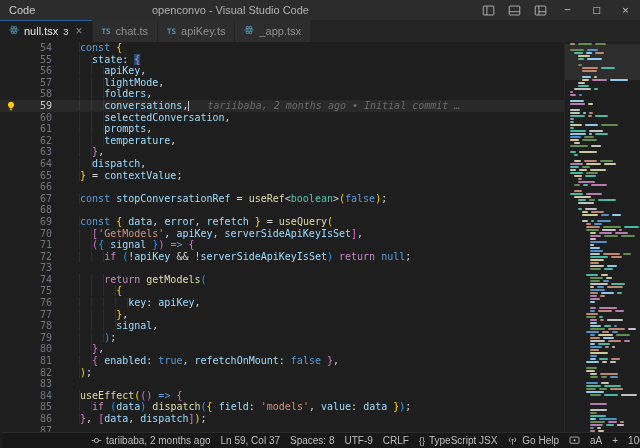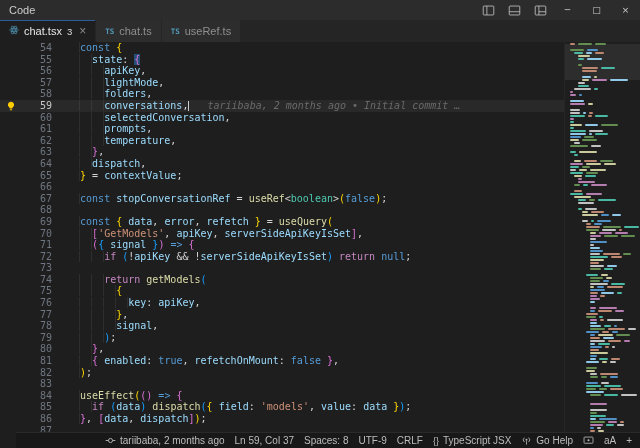--- a/index.html
+++ b/index.html
@@ -59,35 +59,36 @@
   .blame { color:#6a6a6a; font-style:italic; margin-left:3ch; }
 
   
   .minimap { position:absolute; top:42px; right:0; bottom:16px; width:76px;
     background:#1e1e1e; overflow:hidden; border-left:1px solid rgba(255,255,255,0.04); }
   .mm-slider { position:absolute; left:0; right:0; top:2px; height:36px; background:rgba(160,160,160,0.12); }
   .mm-row { height:3px; display:flex; align-items:center; padding-left:5px; gap:3px; }
   .mm-seg { height:2px; border-radius:1px; flex:none; opacity:0.9; }
 
   
-  .statusbar { position:absolute; left:16px; right:0; bottom:0; height:16px; background:#181818;
+  .statusbar { position:absolute; left:2px; right:0; bottom:0; height:16px; background:#181818;
     border-top:1px solid #2a2a2a; display:flex; align-items:center; font-size:10px; color:#bdbdbd; }
   .sb-left { display:flex; height:100%; padding-left:84px; }
   .sb-right { margin-left:auto; display:flex; height:100%; padding-right:4px; }
   .sb-item { display:flex; align-items:center; gap:4px; padding:0 5px; height:100%; cursor:default; white-space:nowrap; }
   .sb-item svg { display:block; }
   .ic-txt { font-size:9px; line-height:1; }
 </style>
 </head>
 <body>
 
 <div class="window">
 
   <div class="titlebar">
     <div class="menu-item">Code</div>
+    <div class="window-title">openconvo - Visual Studio Code</div>
     <div class="tb-actions">
       <div class="tb-icon">
         <svg width="13" height="13" viewBox="0 0 16 16" fill="none" stroke="#c5c5c5">
             <rect x="1.5" y="2.5" width="13" height="11" rx="1"></rect>
             <path d="M6 2.5v11"></path>
           </svg>
       </div>
       <div class="tb-icon">
         <svg width="13" height="13" viewBox="0 0 16 16" fill="none" stroke="#c5c5c5">
             <rect x="1.5" y="2.5" width="13" height="11" rx="1"></rect>
@@ -107,31 +108,40 @@
   </div>
 
   <div class="tabbar">
       <div class="tab active">
         <span><svg width="10" height="10" viewBox="0 0 16 16" fill="none" stroke="#519aba" stroke-width="1">
             <ellipse cx="8" cy="8" rx="7" ry="2.8"></ellipse>
             <ellipse cx="8" cy="8" rx="7" ry="2.8" transform="rotate(60 8 8)"></ellipse>
             <ellipse cx="8" cy="8" rx="7" ry="2.8" transform="rotate(120 8 8)"></ellipse>
             <circle cx="8" cy="8" r="1.1" fill="#519aba" stroke="none"></circle>
           </svg></span>
-        <span>chat.tsx</span>
+        <span>null.tsx</span>
         <span class="tab-badge">3</span>
         <span class="tab-close">×</span>
       </div>
       <div class="tab">
         <span class="ts-badge">TS</span>
         <span>chat.ts</span>
       </div>
       <div class="tab">
         <span class="ts-badge">TS</span>
-        <span>useRef.ts</span>
+        <span>apiKey.ts</span>
+      </div>
+      <div class="tab">
+        <span><svg width="10" height="10" viewBox="0 0 16 16" fill="none" stroke="#519aba" stroke-width="1">
+            <ellipse cx="8" cy="8" rx="7" ry="2.8"></ellipse>
+            <ellipse cx="8" cy="8" rx="7" ry="2.8" transform="rotate(60 8 8)"></ellipse>
+            <ellipse cx="8" cy="8" rx="7" ry="2.8" transform="rotate(120 8 8)"></ellipse>
+            <circle cx="8" cy="8" r="1.1" fill="#519aba" stroke="none"></circle>
+          </svg></span>
+        <span>_app.tsx</span>
       </div>
     </div>
 
   <div class="editor"><div class="line"><div class="glyph"></div><div class="lnum">54</div><div class="gap"></div><div class="code"><span class="tok ind">  </span><span class="tok kw">const</span><span class="tok pun"> </span><span class="tok b1">{</span></div></div><div class="line"><div class="glyph"></div><div class="lnum">55</div><div class="gap"></div><div class="code"><span class="tok ind">    </span><span class="tok var">state</span><span class="tok pun">:</span><span class="tok pun"> </span><span class="tok b2 sel">{</span></div></div><div class="line"><div class="glyph"></div><div class="lnum">56</div><div class="gap"></div><div class="code"><span class="tok ind">      </span><span class="tok var">apiKey</span><span class="tok pun">,</span></div></div><div class="line"><div class="glyph"></div><div class="lnum">57</div><div class="gap"></div><div class="code"><span class="tok ind">      </span><span class="tok var">lightMode</span><span class="tok pun">,</span></div></div><div class="line"><div class="glyph"></div><div class="lnum">58</div><div class="gap"></div><div class="code"><span class="tok ind">      </span><span class="tok var">folders</span><span class="tok pun">,</span></div></div><div class="line current"><div class="glyph"><svg width="10" height="10" viewBox="0 0 16 16">
             <path fill="#ffcc00" d="M8 1a5 5 0 0 0-3 9c.6.5 1 1.1 1 2h4c0-.9.4-1.5 1-2a5 5 0 0 0-3-9z"></path>
             <rect x="6" y="13" width="4" height="1.8" rx="0.9" fill="#ffcc00"></rect>
           </svg></div><div class="lnum">59</div><div class="gap"></div><div class="code"><span class="tok ind">      </span><span class="tok var">conversations</span><span class="tok pun">,</span><span class="caret"></span><span class="blame">tariibaba, 2 months ago • Initial commit …</span></div></div><div class="line"><div class="glyph"></div><div class="lnum">60</div><div class="gap"></div><div class="code"><span class="tok ind">      </span><span class="tok var">selectedConversation</span><span class="tok pun">,</span></div></div><div class="line"><div class="glyph"></div><div class="lnum">61</div><div class="gap"></div><div class="code"><span class="tok ind">      </span><span class="tok var">prompts</span><span class="tok pun">,</span></div></div><div class="line"><div class="glyph"></div><div class="lnum">62</div><div class="gap"></div><div class="code"><span class="tok ind">      </span><span class="tok var">temperature</span><span class="tok pun">,</span></div></div><div class="line"><div class="glyph"></div><div class="lnum">63</div><div class="gap"></div><div class="code"><span class="tok ind">    </span><span class="tok b2">}</span><span class="tok pun">,</span></div></div><div class="line"><div class="glyph"></div><div class="lnum">64</div><div class="gap"></div><div class="code"><span class="tok ind">    </span><span class="tok var">dispatch</span><span class="tok pun">,</span></div></div><div class="line"><div class="glyph"></div><div class="lnum">65</div><div class="gap"></div><div class="code"><span class="tok ind">  </span><span class="tok b1">}</span><span class="tok pun"> = </span><span class="tok var">contextValue</span><span class="tok pun">;</span></div></div><div class="line"><div class="glyph"></div><div class="lnum">66</div><div class="gap"></div><div class="code"></div></div><div class="line"><div class="glyph"></div><div class="lnum">67</div><div class="gap"></div><div class="code"><span class="tok ind">  </span><span class="tok kw">const</span><span class="tok pun"> </span><span class="tok var">stopConversationRef</span><span class="tok pun"> = </span><span class="tok fn">useRef</span><span class="tok pun">&lt;</span><span class="tok typ">boolean</span><span class="tok pun">&gt;</span><span class="tok b1">(</span><span class="tok kw">false</span><span class="tok b1">)</span><span class="tok pun">;</span></div></div><div class="line"><div class="glyph"></div><div class="lnum">68</div><div class="gap"></div><div class="code"></div></div><div class="line"><div class="glyph"></div><div class="lnum">69</div><div class="gap"></div><div class="code"><span class="tok ind">  </span><span class="tok kw">const</span><span class="tok pun"> </span><span class="tok b1">{</span><span class="tok pun"> </span><span class="tok var">data</span><span class="tok pun">, </span><span class="tok var">error</span><span class="tok pun">, </span><span class="tok var">refetch</span><span class="tok pun"> </span><span class="tok b1">}</span><span class="tok pun"> = </span><span class="tok fn">useQuery</span><span class="tok b1">(</span></div></div><div class="line"><div class="glyph"></div><div class="lnum">70</div><div class="gap"></div><div class="code"><span class="tok ind">    </span><span class="tok b2">[</span><span class="tok str">'GetModels'</span><span class="tok pun">, </span><span class="tok var">apiKey</span><span class="tok pun">, </span><span class="tok var">serverSideApiKeyIsSet</span><span class="tok b2">]</span><span class="tok pun">,</span></div></div><div class="line"><div class="glyph"></div><div class="lnum">71</div><div class="gap"></div><div class="code"><span class="tok ind">    </span><span class="tok b2">(</span><span class="tok b3">{</span><span class="tok pun"> </span><span class="tok var">signal</span><span class="tok pun"> </span><span class="tok b3">}</span><span class="tok b2">)</span><span class="tok pun"> </span><span class="tok kw">=&gt;</span><span class="tok pun"> </span><span class="tok b2">{</span></div></div><div class="line"><div class="glyph"></div><div class="lnum">72</div><div class="gap"></div><div class="code"><span class="tok ind">      </span><span class="tok ctl">if</span><span class="tok pun"> </span><span class="tok b3">(</span><span class="tok pun">!</span><span class="tok var">apiKey</span><span class="tok pun"> &amp;&amp; </span><span class="tok pun">!</span><span class="tok var">serverSideApiKeyIsSet</span><span class="tok b3">)</span><span class="tok pun"> </span><span class="tok ctl">return</span><span class="tok pun"> </span><span class="tok kw">null</span><span class="tok pun">;</span></div></div><div class="line"><div class="glyph"></div><div class="lnum">73</div><div class="gap"></div><div class="code"></div></div><div class="line"><div class="glyph"></div><div class="lnum">74</div><div class="gap"></div><div class="code"><span class="tok ind">      </span><span class="tok ctl">return</span><span class="tok pun"> </span><span class="tok fn">getModels</span><span class="tok b3">(</span></div></div><div class="line"><div class="glyph"></div><div class="lnum">75</div><div class="gap"></div><div class="code"><span class="tok ind">        </span><span class="tok b1">{</span></div></div><div class="line"><div class="glyph"></div><div class="lnum">76</div><div class="gap"></div><div class="code"><span class="tok ind">          </span><span class="tok var">key</span><span class="tok pun">: </span><span class="tok var">apiKey</span><span class="tok pun">,</span></div></div><div class="line"><div class="glyph"></div><div class="lnum">77</div><div class="gap"></div><div class="code"><span class="tok ind">        </span><span class="tok b1">}</span><span class="tok pun">,</span></div></div><div class="line"><div class="glyph"></div><div class="lnum">78</div><div class="gap"></div><div class="code"><span class="tok ind">        </span><span class="tok var">signal</span><span class="tok pun">,</span></div></div><div class="line"><div class="glyph"></div><div class="lnum">79</div><div class="gap"></div><div class="code"><span class="tok ind">      </span><span class="tok b3">)</span><span class="tok pun">;</span></div></div><div class="line"><div class="glyph"></div><div class="lnum">80</div><div class="gap"></div><div class="code"><span class="tok ind">    </span><span class="tok b2">}</span><span class="tok pun">,</span></div></div><div class="line"><div class="glyph"></div><div class="lnum">81</div><div class="gap"></div><div class="code"><span class="tok ind">    </span><span class="tok b2">{</span><span class="tok pun"> </span><span class="tok var">enabled</span><span class="tok pun">: </span><span class="tok kw">true</span><span class="tok pun">, </span><span class="tok var">refetchOnMount</span><span class="tok pun">: </span><span class="tok kw">false</span><span class="tok pun"> </span><span class="tok b2">}</span><span class="tok pun">,</span></div></div><div class="line"><div class="glyph"></div><div class="lnum">82</div><div class="gap"></div><div class="code"><span class="tok ind">  </span><span class="tok b1">)</span><span class="tok pun">;</span></div></div><div class="line"><div class="glyph"></div><div class="lnum">83</div><div class="gap"></div><div class="code"></div></div><div class="line"><div class="glyph"></div><div class="lnum">84</div><div class="gap"></div><div class="code"><span class="tok ind">  </span><span class="tok fn">useEffect</span><span class="tok b1">(</span><span class="tok b2">(</span><span class="tok b2">)</span><span class="tok pun"> </span><span class="tok kw">=&gt;</span><span class="tok pun"> </span><span class="tok b2">{</span></div></div><div class="line"><div class="glyph"></div><div class="lnum">85</div><div class="gap"></div><div class="code"><span class="tok ind">    </span><span class="tok ctl">if</span><span class="tok pun"> </span><span class="tok b3">(</span><span class="tok var">data</span><span class="tok b3">)</span><span class="tok pun"> </span><span class="tok fn">dispatch</span><span class="tok b3">(</span><span class="tok b1">{</span><span class="tok pun"> </span><span class="tok var">field</span><span class="tok pun">: </span><span class="tok str">'models'</span><span class="tok pun">, </span><span class="tok var">value</span><span class="tok pun">: </span><span class="tok var">data</span><span class="tok pun"> </span><span class="tok b1">}</span><span class="tok b3">)</span><span class="tok pun">;</span></div></div><div class="line"><div class="glyph"></div><div class="lnum">86</div><div class="gap"></div><div class="code"><span class="tok ind">  </span><span class="tok b2">}</span><span class="tok pun">, </span><span class="tok b2">[</span><span class="tok var">data</span><span class="tok pun">, </span><span class="tok var">dispatch</span><span class="tok b2">]</span><span class="tok b1">)</span><span class="tok pun">;</span></div></div><div class="line"><div class="glyph"></div><div class="lnum">87</div><div class="gap"></div><div class="code"></div></div></div>
 
   <div class="minimap">
     <div class="mm-slider"></div>

